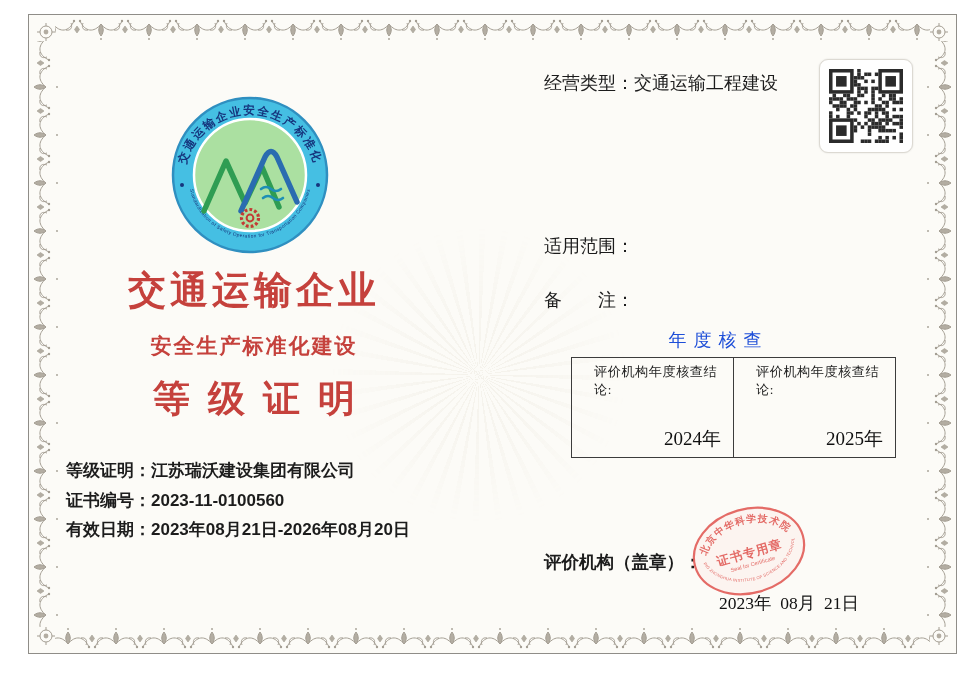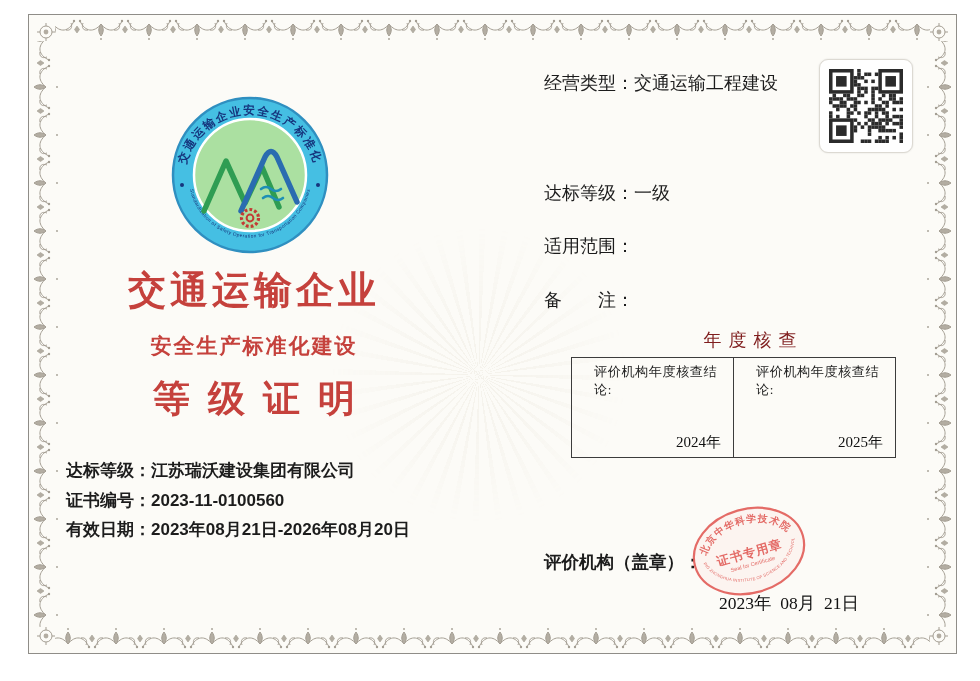--- a/index.html
+++ b/index.html
@@ -15,30 +15,30 @@
   .seal{position:absolute;left:136px;top:75px;width:170px;height:170px;}
   .title-block{position:absolute;left:20px;top:250px;width:410px;text-align:center;
                color:#c5413c;font-weight:bold;}
   .title-l1{font-size:38px;letter-spacing:4px;text-align:center;}
   .title-l2{font-size:21px;letter-spacing:2px;margin-top:16px;}
   .title-l3{font-size:37px;letter-spacing:18px;padding-left:18px;margin-top:14px;}
   .company-info{position:absolute;left:37px;top:441px;font-size:17px;font-weight:bold;}
   .company-info .row{height:29.5px;line-height:29.5px;white-space:nowrap;}
   .company-info .val{font-weight:bold;}
   .detail-row{position:absolute;left:515px;font-size:18px;font-weight:normal;white-space:nowrap;}
-  .annual-heading{position:absolute;left:563px;top:313px;width:323px;text-align:center;
-     font-family:"Liberation Serif",serif;font-size:18px;letter-spacing:7px;color:#7f1d1d;}
+  .annual-heading{position:absolute;left:528px;top:313px;width:323px;text-align:center;
+     font-family:"Liberation Serif",serif;font-size:18px;letter-spacing:7px;color:#1d4ed8;}
   .annual-table{position:absolute;left:542px;top:342px;width:323px;height:99px;
      border:1.5px solid #3c3c3c;display:flex;}
   .annual-cell{position:relative;flex:1;border-right:1.5px solid #3c3c3c;}
   .annual-cell:last-child{border-right:none;}
   .annual-cell .concl{font-family:"Liberation Serif",serif;font-size:13.2px;color:#1e1e1e;
      padding:5px 4px 0 7px;letter-spacing:0.5px;margin-left:15px;}
   .annual-cell .year{position:absolute;right:12px;bottom:5px;
-     font-family:"Liberation Serif",serif;font-size:15px;color:#111;margin-left:16px;}
+     font-family:"Liberation Serif",serif;font-size:19px;color:#111;margin-left:16px;}
   .issue-label{position:absolute;left:515px;top:535px;font-size:17.5px;font-weight:bold;}
   .stamp{position:absolute;left:645px;top:474px;width:150px;height:125px;opacity:.92;}
   .issue-date{position:absolute;left:690px;top:576px;font-family:"Liberation Serif",serif;
      font-size:17.5px;color:#111;white-space:pre;}
   .qr-frame{position:absolute;left:790px;top:44px;width:92px;height:92px;background:#fff;
      border:1px solid #dcd9d2;border-radius:9px;box-shadow:0 0 2px rgba(0,0,0,.12);}
   .qr-frame svg{position:absolute;left:9px;top:9px;}
 </style>
 </head>
 <body>
@@ -116,35 +116,32 @@
   </svg>
 
   <div class="title-block">
     <div class="title-l1">交通运输企业</div>
     <div class="title-l2">安全生产标准化建设</div>
     <div class="title-l3">等级证明</div>
   </div>
 
   <div class="company-info">
     <div class="row">
-      <span>达标等级：</span><span class="val">江苏瑞沃建设集团有限公司</span>
+      <span>等级证明：</span><span class="val">江苏瑞沃建设集团有限公司</span>
     </div>
     <div class="row">
       <span>证书编号：</span><span class="val">2023-11-0100560</span>
     </div>
     <div class="row">
       <span>有效日期：</span><span class="val">2023年08月21日-2026年08月20日</span>
     </div>
   </div>
 
   <div class="detail-row" style="top:56px">
     <span>经营类型：</span><span>交通运输工程建设</span>
-  </div>
-  <div class="detail-row" style="top:166px">
-    <span>达标等级：</span><span>一级</span>
   </div>
   <div class="detail-row" style="top:219px">
     <span>适用范围：</span><span></span>
   </div>
   <div class="detail-row" style="top:273px">
     <span>备　　注：</span><span></span>
   </div>
 
   <div class="qr-frame">
     <svg id="qr-svg" width="74" height="74" viewBox="0 0 21 21">

